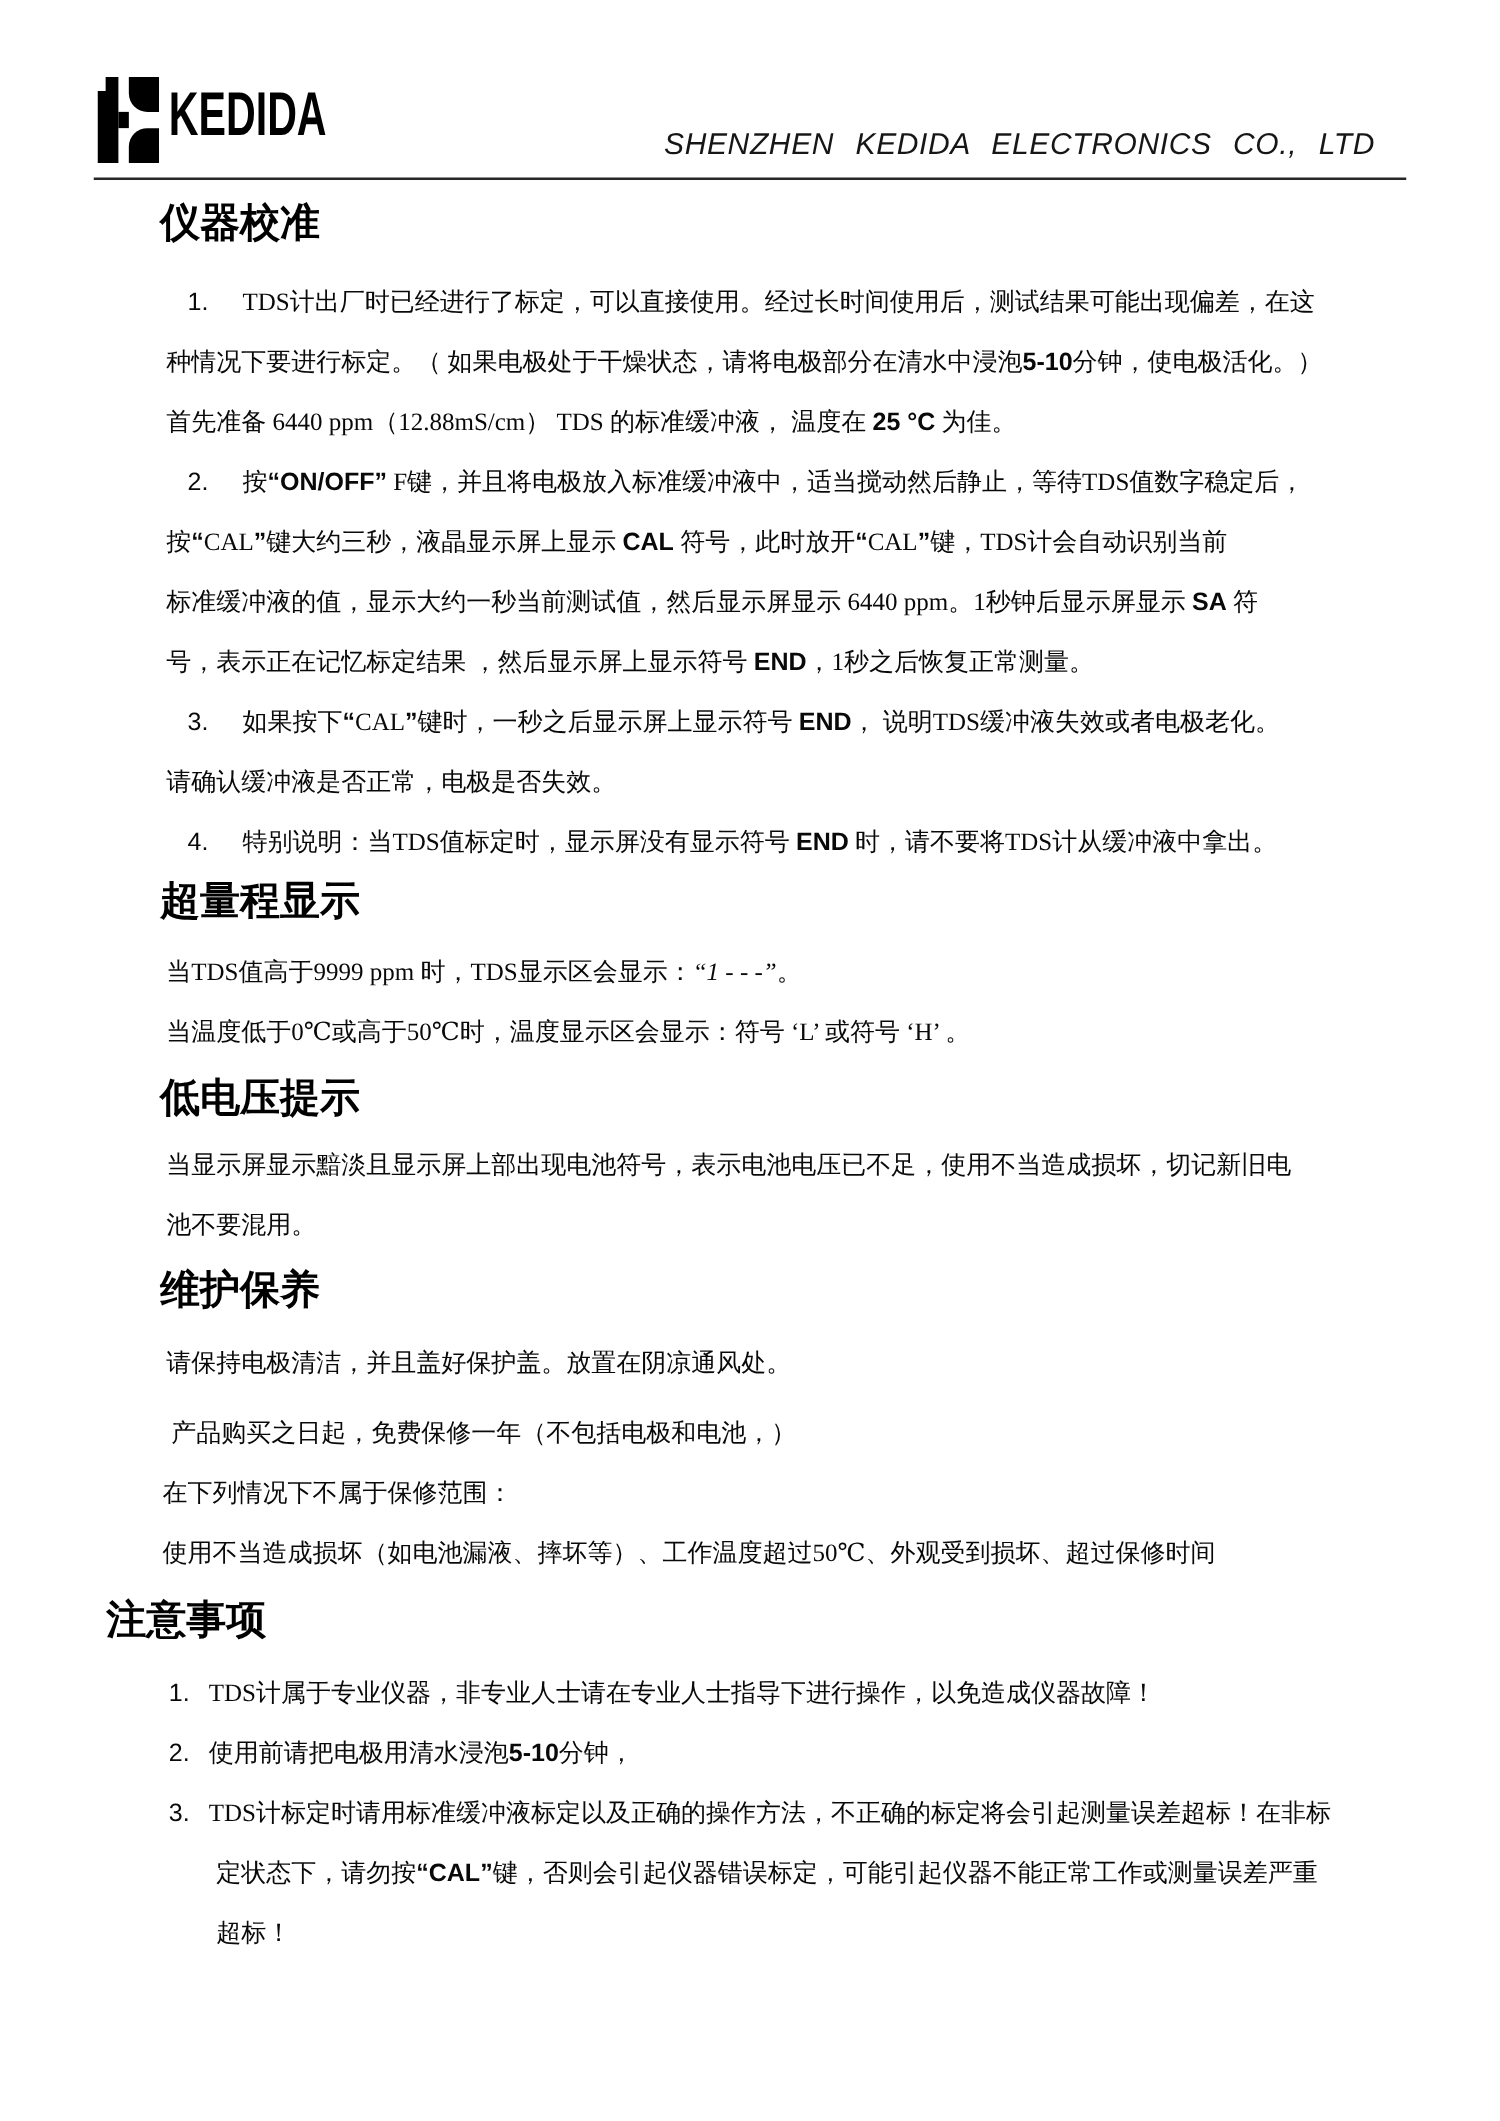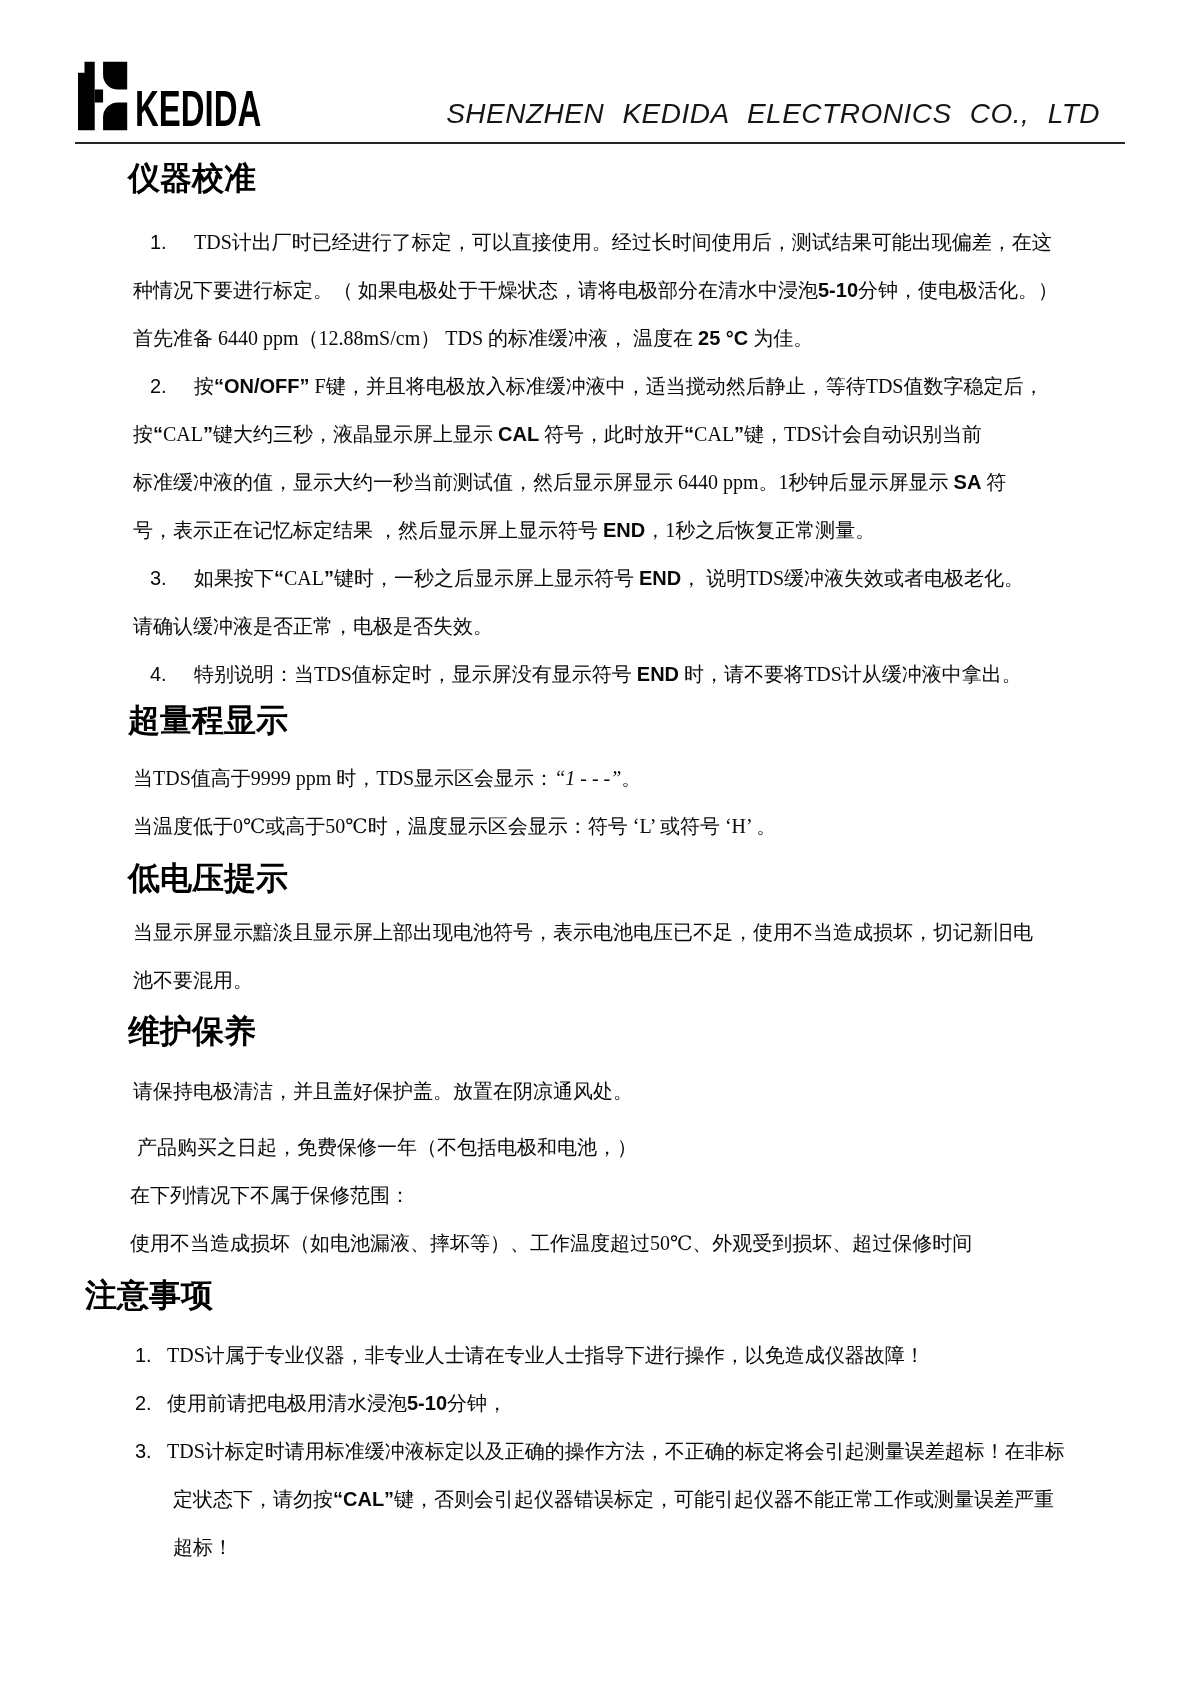--- a/index.html
+++ b/index.html
@@ -5,26 +5,26 @@
   html,body{margin:0;padding:0;}
   body{
     width:1200px;height:1697px;background:#ffffff;color:#0a0a0a;
     font-family:"Liberation Serif","DejaVu Serif",serif;
     overflow:hidden;
   }
   .header{
     display:flex;justify-content:space-between;align-items:flex-end;
     padding:60px 100px 2px 78px;
   }
-  .logo{display:flex;align-items:flex-end;}
+  .logo{display:flex;align-items:flex-start;}
   .logo-mark{width:52px;height:72px;display:block;}
   .logo-word{width:128px;height:54px;display:block;margin-left:5px;}
   .company{
     font-family:"Liberation Sans","DejaVu Sans",sans-serif;
-    font-style:italic;font-size:28px;letter-spacing:.5px;word-spacing:10px;
+    font-style:italic;font-size:24px;letter-spacing:.5px;word-spacing:10px;
     color:#161616;white-space:nowrap;padding-bottom:2px;
   }
   .rule{border-top:2px solid #262626;margin:8px 75px 0 75px;height:0;}
   .doc{padding:0 110px 0 85px;}
   .sec-title{
     font-family:"Liberation Sans","DejaVu Sans",sans-serif;
     font-weight:bold;font-size:32px;line-height:44px;color:#000;
     margin:0 0 18px 43px;white-space:nowrap;
   }
   .sec-title.flush{margin-left:0;font-size:32px;}

